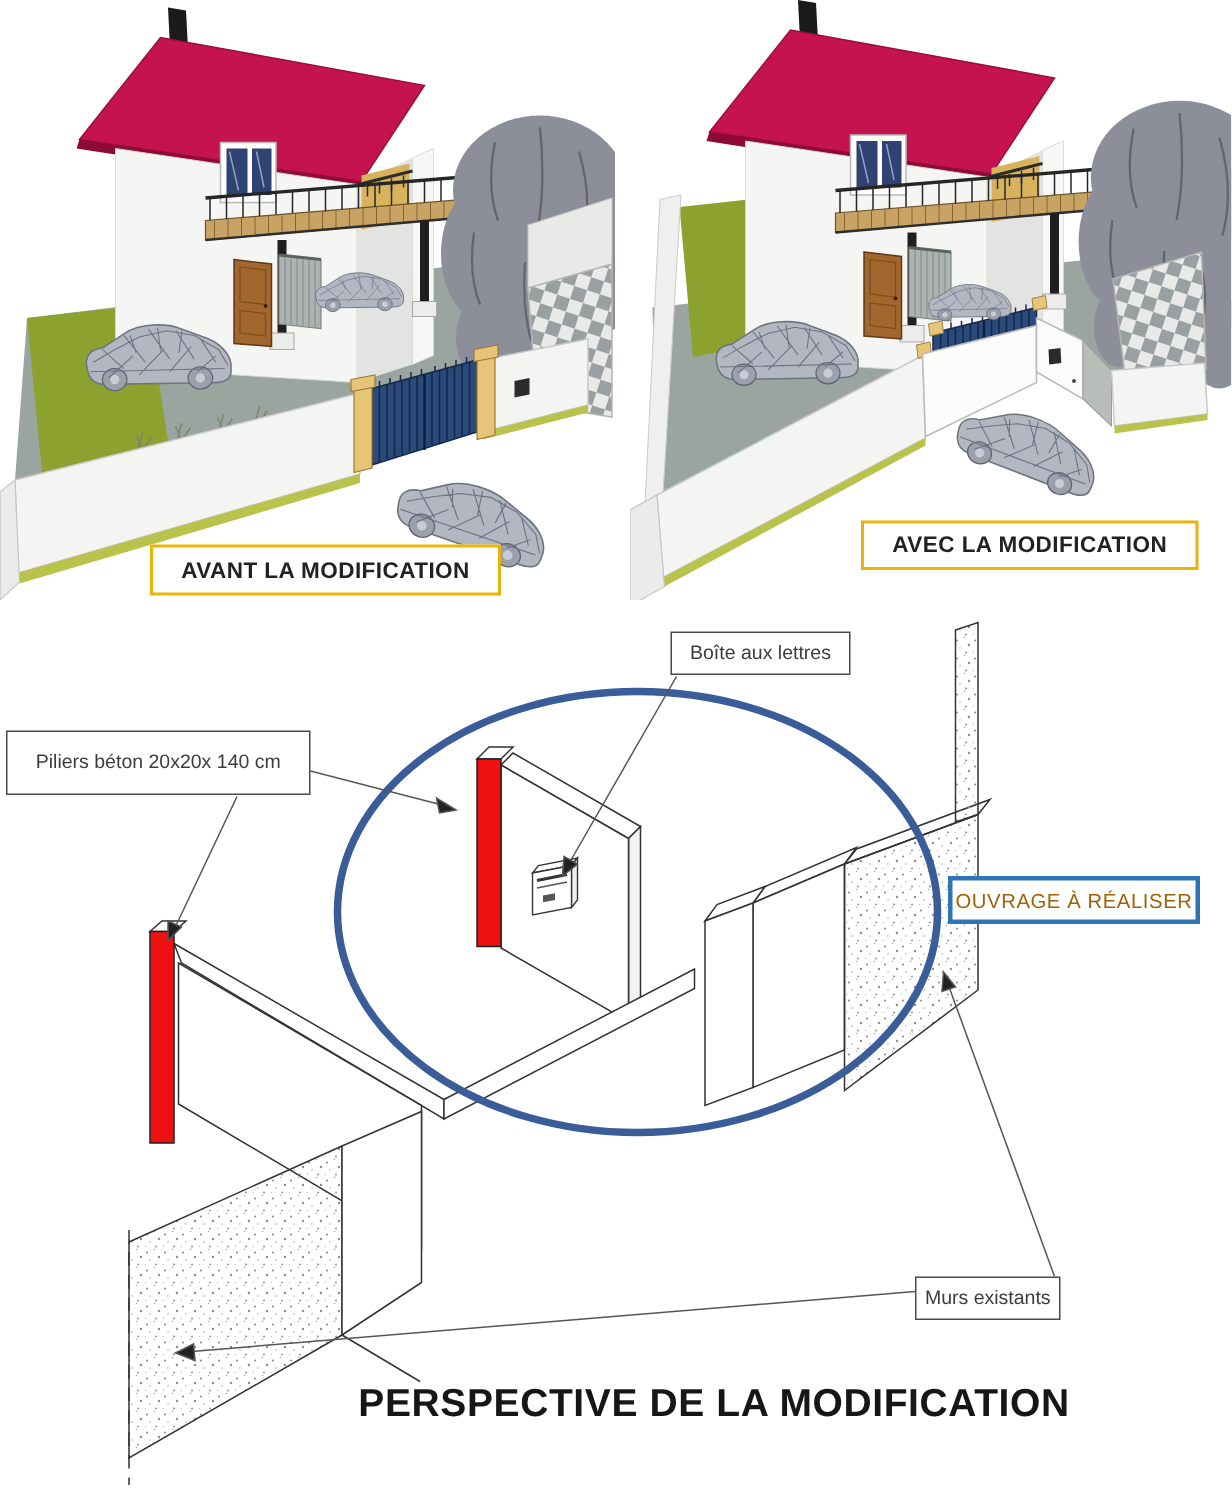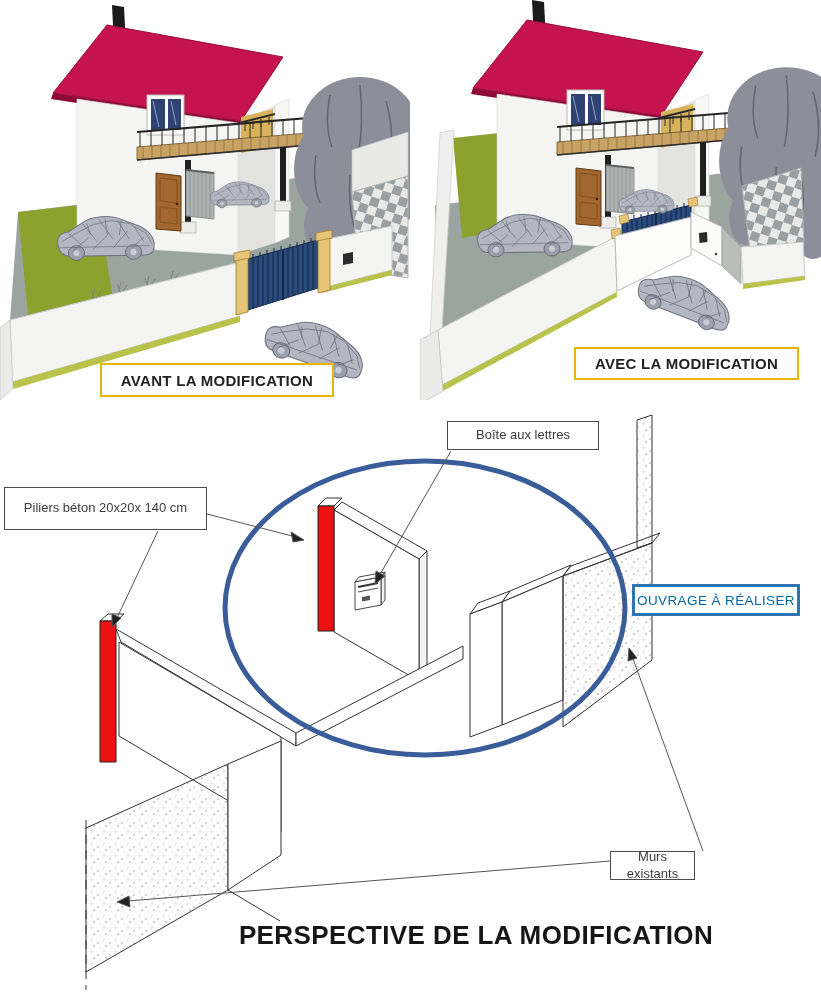--- a/index.html
+++ b/index.html
@@ -6,21 +6,21 @@
   #sheet{position:relative;width:821px;height:1000px;background:#ffffff;overflow:hidden;
          font-family:"Liberation Sans",sans-serif;}
   svg{position:absolute;display:block;}
   .cap-box{position:absolute;background:#fff;border:2px solid #eab308;display:flex;
            align-items:center;justify-content:center;font-weight:bold;font-size:15px;
            color:#222;letter-spacing:.3px;text-align:center;}
   .note-box{position:absolute;background:#fff;border:1.5px solid #4a4a4a;display:flex;
             align-items:center;justify-content:center;font-size:13px;color:#3c3c3c;
             text-align:center;line-height:1.25;padding:2px 4px;box-sizing:border-box;}
   .work-box{position:absolute;background:#fff;border:3px solid #2E75B6;display:flex;
-            align-items:center;justify-content:center;font-size:13.5px;color:#0369a1;
+            align-items:center;justify-content:center;font-size:13.5px;color:#a16207;
             letter-spacing:.4px;box-sizing:border-box;}
   .title{position:absolute;font-weight:bold;font-size:26px;color:#161616;
          letter-spacing:.4px;text-align:center;}
 </style>
 </head>
 <body>
 
 <div id="sheet">
 
   <svg style="left:0;top:0" width="410" height="400" viewBox="0 0 410 400">
@@ -244,18 +244,18 @@
         <polygon points="112,227 112,214 121,218"></polygon>
       <line x1="451" y1="51" x2="378" y2="178"></line>
         <polygon points="375,184 376,171 385,176"></polygon>
       <line x1="703" y1="451" x2="632" y2="256"></line>
         <polygon points="629,248 628,261 637,258"></polygon>
       <line x1="610" y1="461" x2="128" y2="501"></line>
         <polygon points="117,502 129,496 130,507"></polygon>
     </g>
   </svg>
 
-  <div class="note-box" style="left:447px;top:421px;width:152px;height:29px">Boîte aux lettres</div>
+  <div class="note-box" style="left:447px;top:421px;width:120px;height:29px">Boîte aux lettres</div>
   <div class="note-box" style="left:4px;top:487px;width:203px;height:43px">Piliers béton 20x20x 140 cm</div>
   <div class="work-box" style="left:632px;top:584px;width:168px;height:32px">OUVRAGE À RÉALISER</div>
-  <div class="note-box" style="left:610px;top:851px;width:85px;height:29px">Murs existants</div>
+  <div class="note-box" style="left:610px;top:851px;width:97px;height:29px">Murs existants</div>
   <div class="title" style="left:116px;top:920px;width:720px">PERSPECTIVE DE LA MODIFICATION</div>
 </div>
 
 </body></html>

